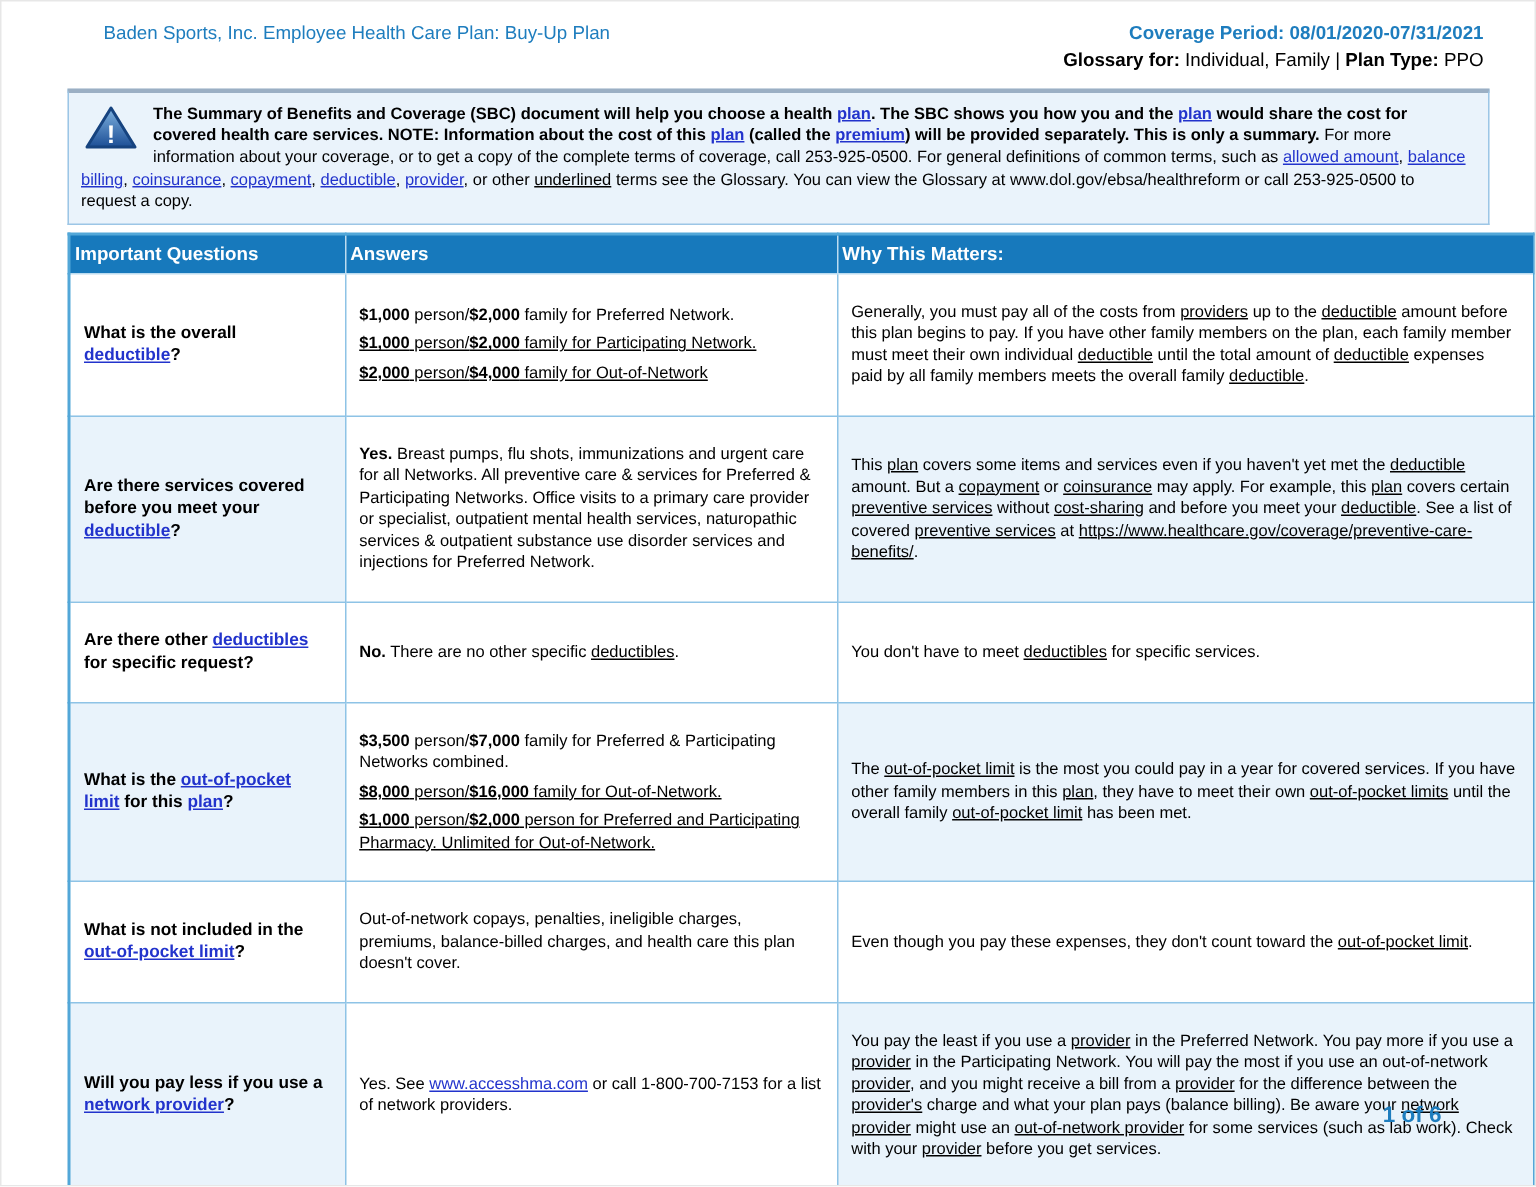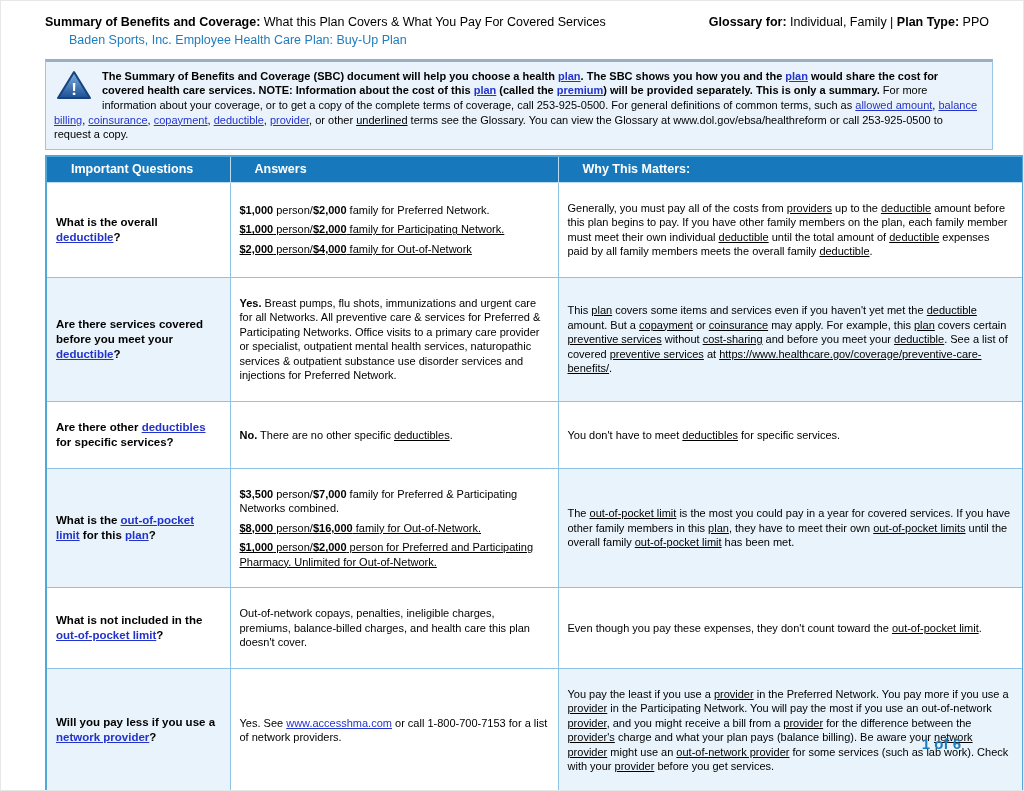--- a/index.html
+++ b/index.html
@@ -47,21 +47,21 @@
     table-layout:fixed;
     border:2px solid var(--table-outer,#52A7D8);
   }
   .sbc-table col.c-q{width:184px;}
   .sbc-table col.c-a{width:328px;}
   .sbc-table col.c-w{width:465px;}
   .sbc-table th{
     background:var(--header-bar,#1779BC);
     color:#fff;text-align:left;
     font-size:12.5px;font-weight:bold;
-    padding:4px 24px;
+    padding:4px 3px;
     border:1px solid #bcdcf0;
   }
   .sbc-table thead tr{height:26px;}
   .sbc-table td{
     border:1px solid var(--table-border,#8EC3E6);
     padding:18px 9px;
     font-size:11px;line-height:1.32;
     vertical-align:middle;
     word-wrap:break-word;
   }
@@ -82,26 +82,24 @@
     color:var(--heading-blue,#1E7DBE);
   }
 </style>
 </head>
 <body>
 
 <div class="page">
 
   <div class="doc-header">
     <div class="left">
-      <div>
-        <span class="title-bold">Summary of Benefits and Coverage:</span><span> What this Plan Covers &amp; What You Pay For Covered Services</span>
-      </div>
       <div class="plan-name">Baden Sports, Inc. Employee Health Care Plan: Buy-Up Plan</div>
     </div>
     <div class="right">
+      <div class="coverage-period">Coverage Period: 08/01/2020-07/31/2021</div>
       <div><span class="seg-b">Glossary for:</span><span> Individual, Family | </span><span class="seg-b">Plan Type:</span><span> PPO</span></div>
     </div>
   </div>
 
   <div class="intro-box">
     <span class="alert-icon">
       <svg width="36" height="31" viewBox="0 0 36 31">
         <defs>
           <linearGradient id="triGrad" x1="0" y1="0" x2="0" y2="1">
             <stop offset="0" stop-color="#7FB2E0"></stop>
@@ -139,21 +137,21 @@
           <td class="w"><span>Generally, you must pay all of the costs from </span><span class="seg-u">providers</span><span> up to the </span><span class="seg-u">deductible</span><span> amount before this plan begins to pay. If you have other family members on the plan, each family member must meet their own individual </span><span class="seg-u">deductible</span><span> until the total amount of </span><span class="seg-u">deductible</span><span> expenses paid by all family members meets the overall family </span><span class="seg-u">deductible</span><span>.</span></td>
         </tr>
         <tr>
           <td class="q"><span class="seg-b">Are there services covered before you meet your </span><span class="seg-bl">deductible</span><span class="seg-b">?</span></td>
           <td class="a">
             <div class="para"><span class="seg-b">Yes.</span><span> Breast pumps, flu shots, immunizations and urgent care for all Networks. All preventive care &amp; services for Preferred &amp; Participating Networks. Office visits to a primary care provider or specialist, outpatient mental health services, naturopathic services &amp; outpatient substance use disorder services and injections for Preferred Network.</span></div>
           </td>
           <td class="w"><span>This </span><span class="seg-u">plan</span><span> covers some items and services even if you haven't yet met the </span><span class="seg-u">deductible</span><span> amount. But a </span><span class="seg-u">copayment</span><span> or </span><span class="seg-u">coinsurance</span><span> may apply. For example, this </span><span class="seg-u">plan</span><span> covers certain </span><span class="seg-u">preventive services</span><span> without </span><span class="seg-u">cost-sharing</span><span> and before you meet your </span><span class="seg-u">deductible</span><span>. See a list of covered </span><span class="seg-u">preventive services</span><span> at </span><span class="seg-u">https://www.healthcare.gov/coverage/preventive-care-benefits/</span><span>.</span></td>
         </tr>
         <tr>
-          <td class="q"><span class="seg-b">Are there other </span><span class="seg-bl">deductibles</span><span class="seg-b"> for specific services?</span></td>
+          <td class="q"><span class="seg-b">Are there other </span><span class="seg-bl">deductibles</span><span class="seg-b"> for specific request?</span></td>
           <td class="a">
             <div class="para"><span class="seg-b">No.</span><span> There are no other specific </span><span class="seg-u">deductibles</span><span>.</span></div>
           </td>
           <td class="w"><span>You don't have to meet </span><span class="seg-u">deductibles</span><span> for specific services.</span></td>
         </tr>
         <tr>
           <td class="q"><span class="seg-b">What is the </span><span class="seg-bl">out-of-pocket limit</span><span class="seg-b"> for this </span><span class="seg-bl">plan</span><span class="seg-b">?</span></td>
           <td class="a">
             <div class="para"><span class="seg-b">$3,500</span><span> person/</span><span class="seg-b">$7,000</span><span> family for Preferred &amp; Participating Networks combined.</span></div>
             <div class="para"><span class="seg-b">$8,000</span><span> person/</span><span class="seg-b">$16,000</span><span> family for Out-of-Network.</span></div>

